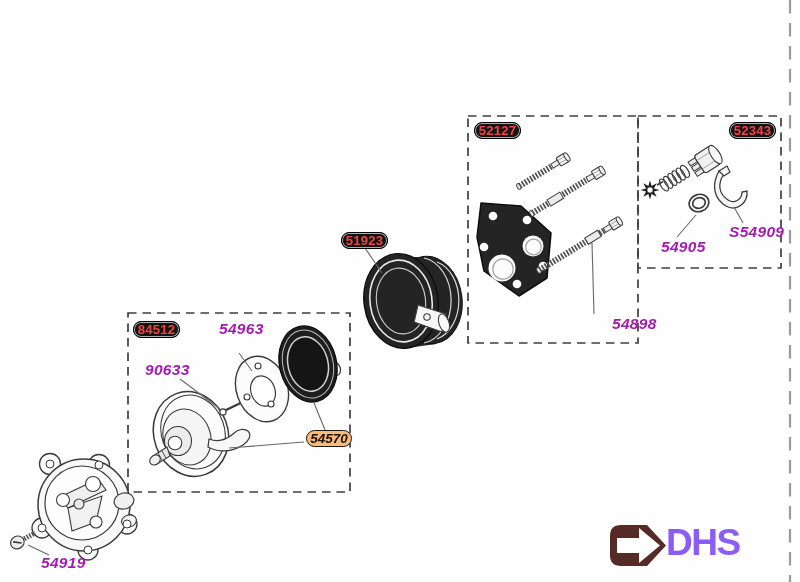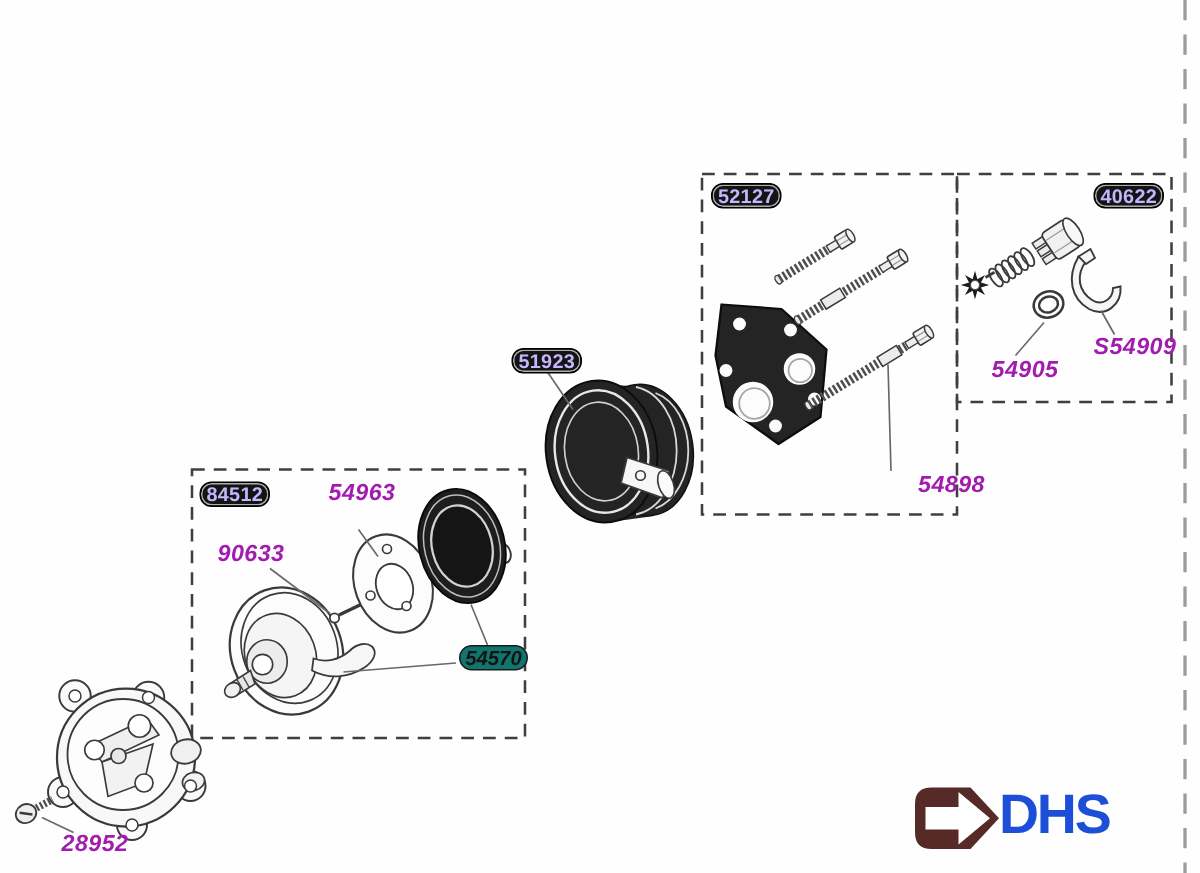--- a/index.html
+++ b/index.html
@@ -2,37 +2,37 @@
 <html><head>
 <meta charset="utf-8">
 <style>
   html,body{margin:0;padding:0;background:#e8e8e8;}
   .stage{
     position:relative;width:800px;height:582px;background:#fefefe;overflow:hidden;
     font-family:"Liberation Sans",sans-serif;
   }
   .stage svg{position:absolute;left:0;top:0;}
   .badge{
-    position:absolute;width:45px;height:15px;background:#141414;color:#c4b5fd;
+    position:absolute;width:45px;height:15px;background:#141414;color:#ef4444;
     border:1px solid #000;border-radius:8px;
     font-size:13.2px;font-weight:bold;line-height:15px;text-align:center;
     letter-spacing:0.2px;
     box-shadow:inset 0 0 0 1px rgba(255,255,255,0.65);
   }
   .tag-outline{
-    position:absolute;width:44px;height:15px;background:#0f766e;color:#141414;
+    position:absolute;width:44px;height:15px;background:#fdba74;color:#141414;
     border:1.6px solid #1a1a1a;border-radius:9px;
     font-size:13.5px;font-weight:bold;font-style:italic;line-height:15px;text-align:center;
   }
   .plabel{
     position:absolute;color:#a21caf;font-size:15.5px;font-weight:bold;font-style:italic;
     letter-spacing:0.3px;white-space:nowrap;
   }
   .logo-text{
-    position:absolute;color:#1d4ed8;font-size:37px;font-weight:bold;
+    position:absolute;color:#8b5cf6;font-size:37px;font-weight:bold;
     letter-spacing:-1.5px;line-height:30px;white-space:nowrap;
   }
 </style>
 </head>
 <body>
 
 <div class="stage">
 
 <svg width="800" height="582" viewBox="0 0 800 582">
 
@@ -204,25 +204,25 @@
 
   <g>
     <path d="M 621,525 L 647,525 L 666,545.5 L 647,566 L 621,566 Q 610,566 610,555 L 610,536 Q 610,525 621,525 Z" fill="#562b27"></path>
     <path d="M 617,538 L 639,538 L 639,528 L 660,545.5 L 639,563 L 639,553 L 617,553 Z" fill="#ffffff"></path>
   </g>
 </svg>
 
   <div class="badge" style="left:133px;top:321px">84512</div>
   <div class="badge" style="left:341px;top:232px">51923</div>
   <div class="badge" style="left:474px;top:122px">52127</div>
-  <div class="badge" style="left:729px;top:122px">40622</div>
+  <div class="badge" style="left:729px;top:122px">52343</div>
 
   <div class="tag-outline" style="left:306px;top:430px">54570</div>
 
   <div class="plabel" style="left:219px;top:320px">54963</div>
   <div class="plabel" style="left:145px;top:361px">90633</div>
-  <div class="plabel" style="left:41px;top:554px">28952</div>
+  <div class="plabel" style="left:41px;top:554px">54919</div>
   <div class="plabel" style="left:612px;top:315px">54898</div>
   <div class="plabel" style="left:661px;top:238px">54905</div>
   <div class="plabel" style="left:729px;top:223px">S54909</div>
 
   <div class="logo-text" style="left:666px;top:528px">DHS</div>
 </div>
 
 </body></html>

